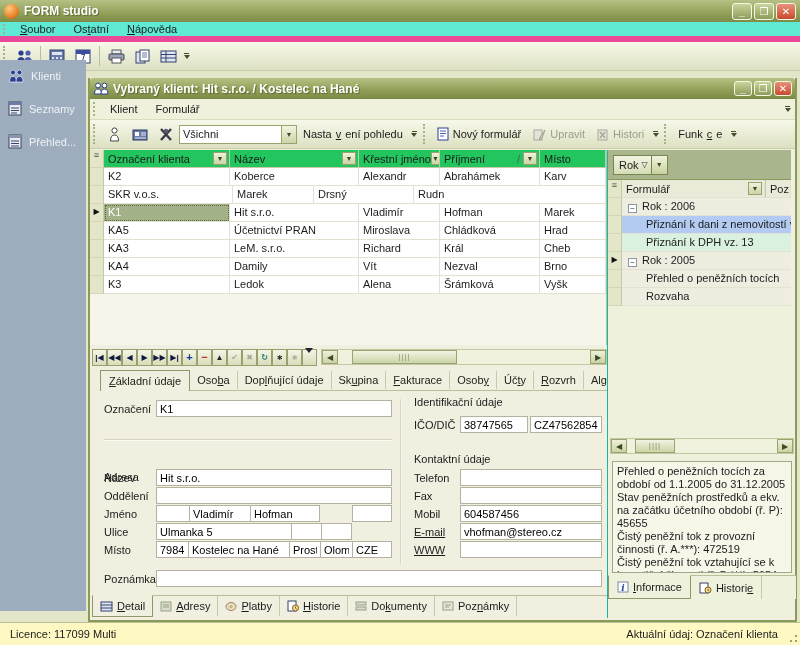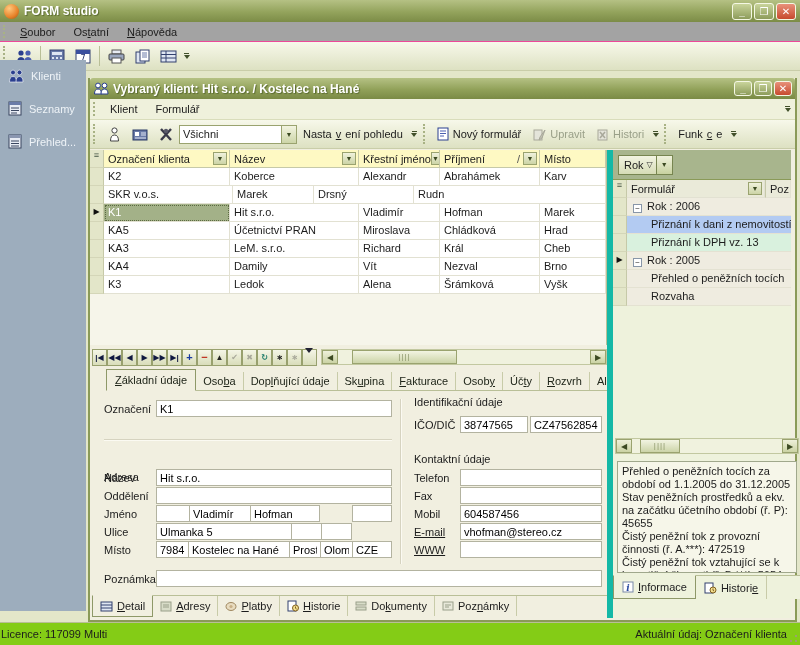--- a/index.html
+++ b/index.html
@@ -9,21 +9,21 @@
   
   .titlebar { position:absolute; left:0; top:0; width:800px; height:22px;
     background:linear-gradient(180deg,#b5c184 0%,#93a35c 55%,#7c8c47 100%);
     display:flex; align-items:center; padding:0 4px; }
   .titlebar .title { color:#fff; font-weight:bold; font-size:12px; text-shadow:1px 1px 1px #5a6a30; margin-left:5px; flex:1; }
   .winbtn { width:20px; height:17px; margin-left:2px; border:1px solid #f4f7e4; border-radius:3px;
     background:linear-gradient(180deg,#c9d49b,#8d9c5b); color:#fff; font-size:10px; line-height:15px; text-align:center; font-weight:bold; }
   .winbtn.close { background:linear-gradient(180deg,#e8917a,#c74a2e); }
   .logoball { width:15px; height:15px; border-radius:50%; background:radial-gradient(circle at 35% 30%,#ffc97e,#e8832a 60%,#9c4e0d); }
 
-  .menubar { position:absolute; left:0; top:22px; width:800px; height:20px; background:#a3a3a3; border-bottom:1px solid #ec4899; display:flex; align-items:center; }
+  .menubar { position:absolute; left:0; top:22px; width:800px; height:20px; background:#5eead4; border-bottom:6px solid #ec4899; display:flex; align-items:center; }
   .menubar .mitem { padding:3px 9px; }
   .grip { width:5px; height:70%; margin:0 3px; border-left:2px dotted #a8b284; }
   .u { text-decoration:underline; }
 
   .toolbar-main { position:absolute; left:0; top:42px; width:800px; height:29px;
     background:linear-gradient(180deg,#f7f8ea,#dde1c2); border-bottom:1px solid #c9cda9; display:flex; align-items:center; }
   .tbtn { width:24px; height:23px; margin:0 1px; display:flex; align-items:center; justify-content:center; border:1px solid transparent; border-radius:2px; }
   .tsep { width:1px; height:20px; background:#b9bf97; margin:0 3px; }
   .ovf { width:11px; height:23px; display:flex; flex-direction:column; align-items:center; justify-content:center; color:#41502a; font-size:8px; }
   .ovf .bar { width:5px; height:1px; background:#41502a; margin-bottom:1px; }
@@ -44,79 +44,79 @@
   .flatbtn { display:flex; align-items:center; gap:4px; padding:3px 6px; border-radius:2px; }
   .flatbtn.disabled { color:#9aa089; }
   .combo { width:118px; height:19px; background:#fff; border:1px solid #9aa36f; display:flex; align-items:center; }
   .combo .val { flex:1; padding-left:3px; }
   .combo .drop { width:15px; height:100%; background:linear-gradient(180deg,#f2f4e0,#cdd5a8); border-left:1px solid #9aa36f; color:#3c4a22; font-size:7px; text-align:center; line-height:17px; }
 
   
   .grid { position:absolute; left:0; top:72px; width:517px; height:195px; background:#f6f5ea; border-right:1px solid #b9bf97; overflow:hidden; }
   .grow { display:flex; height:18px; }
   .gcell { border-right:1px solid #e2e1d2; border-bottom:1px solid #e2e1d2; padding:2px 0 0 4px; white-space:nowrap; overflow:hidden; background:#fff; }
-  .ghead .gcell { background:#fef9c3; border-right:1px solid #c6c9a8; border-bottom:1px solid #c6c9a8; display:flex; align-items:center; justify-content:space-between; padding:0 2px 0 4px; }
+  .ghead .gcell { background:#22c55e; border-right:1px solid #c6c9a8; border-bottom:1px solid #c6c9a8; display:flex; align-items:center; justify-content:space-between; padding:0 2px 0 4px; }
   .gsel { width:14px; min-width:14px; background:#e3e6c9; border-right:1px solid #c6c9a8; border-bottom:1px solid #d4d6b8; padding:0; text-align:center; font-size:9px; color:#454; }
   .c1{width:126px;min-width:126px} .c2{width:129px;min-width:129px} .c3{width:81px;min-width:81px} .c4{width:100px;min-width:100px} .c5{flex:1}
   .dropbtn { width:14px; height:13px; background:linear-gradient(180deg,#f0f2dc,#ccd4a6); border:1px solid #9aa36f; color:#3c4a22; font-size:7px; line-height:11px; text-align:center; }
   .selcell { background:#a3b188 !important; color:#fff; outline:1px dotted #5c6a42; outline-offset:-2px; }
   .rowarrow { color:#111; font-size:8px; line-height:16px; }
 
   
   .navbar { position:absolute; left:2px; top:269px; width:515px; height:20px; display:flex; align-items:center; }
   .nbtn { width:15px; height:17px; border:1px solid #98a06e; background:linear-gradient(180deg,#f4f5e6,#d9ddba); font-size:8px; text-align:center; line-height:15px; font-weight:bold; color:#101840; }
   .nbtn.red{color:#c03020} .nbtn.gray{color:#a8a89a} .nbtn.teal{color:#1a7a6a} .nbtn.black{color:#222}
   .funnel { display:inline-block; position:relative; width:9px; height:10px; }
   .funnel .cone { width:0; height:0; border-left:4px solid transparent; border-right:4px solid transparent; border-top:5px solid #223; }
   .funnel .stem { width:2px; height:4px; background:#223; margin-left:3px; }
   .hscroll { height:16px; display:flex; align-items:center; background:#f0f2de; border:1px solid #c2c8a0; }
   .sbtn { width:16px; height:14px; background:linear-gradient(180deg,#eef0da,#cbd3a4); border:1px solid #9aa36f; color:#3c4a22; font-size:8px; text-align:center; line-height:13px; }
   .thumb { height:14px; background:linear-gradient(180deg,#f2f4e2,#ccd4a8); border:1px solid #9aa36f; position:relative; }
   .thumb::after { content:"||||"; position:absolute; left:50%; top:1px; transform:translateX(-50%); font-size:8px; color:#8a9468; letter-spacing:1px; }
 
   
-  .tabstrip { position:absolute; left:16px; top:292px; width:515px; height:21px; display:flex; align-items:flex-end; border-bottom:1px solid #b9bf97; }
+  .tabstrip { position:absolute; left:10px; top:292px; width:515px; height:21px; display:flex; align-items:center; border-bottom:1px solid #b9bf97; }
   .tab { padding:3px 7px; white-space:nowrap; border-right:1px solid #c8cba8; color:#20261a; }
   .tab.active { border:1px solid #8e9868; border-bottom:1px solid #f1efe0; background:#f1efe0; margin-bottom:-1px; padding:4px 8px; }
 
   
   .formarea { position:absolute; left:2px; top:313px; width:515px; height:204px; background:#f1efe0; }
   .flabel { position:absolute; color:#1c1c1c; }
   .fheading { position:absolute; color:#1c1c1c; }
   .finput { position:absolute; height:17px; background:#fff; border:1px solid #b3b3a0; padding:1px 3px; font:11px "Liberation Sans","DejaVu Sans",sans-serif; }
   .vdiv { position:absolute; left:308px; top:8px; width:2px; height:165px; border-left:1px solid #d6d3c0; border-right:1px solid #fbfaf2; }
   .hdiv { position:absolute; height:2px; border-top:1px solid #d6d3c0; border-bottom:1px solid #fbfaf2; }
   .linklabel { text-decoration:underline; }
 
   
   .btabs { position:absolute; left:2px; top:517px; width:515px; height:23px; display:flex; align-items:flex-start; border-top:1px solid #b9bf97; background:#f1efe0; }
   .btab { display:flex; align-items:center; gap:4px; padding:4px 7px; border-right:1px solid #c8cba8; }
   .btab.active { border:1px solid #8e9868; border-top:1px solid #f1efe0; background:#f1efe0; margin-top:-1px; }
 
   
-  .rpanel { position:absolute; left:517px; top:72px; width:184px; height:468px; background:#eef2dc; border-left:6px solid #14b8a6; }
+  .rpanel { position:absolute; left:517px; top:72px; width:184px; height:468px; background:#eef2dc; border-left:1px solid #14b8a6; }
   .groupby { height:30px; background:#a8b58d; display:flex; align-items:center; padding-left:5px; border-bottom:1px solid #8a9a58; }
   .gchip { height:20px; background:linear-gradient(180deg,#f2f4e2,#d6dcb6); border:1px solid #778550; display:flex; align-items:center; padding-left:5px; gap:3px; }
   .gchip .sort { font-size:8px; color:#333; }
   .gchip .drop { width:16px; height:100%; border-left:1px solid #778550; background:linear-gradient(180deg,#f0f2dc,#c8d2a0); font-size:7px; text-align:center; line-height:18px; color:#3c4a22; }
   .rhead { height:18px; display:flex; }
   .rhead .gcell { background:#eaead9; display:flex; align-items:center; justify-content:space-between; padding:0 2px 0 4px; }
   .trow { display:flex; height:18px; }
   .tcell { flex:1; border-bottom:1px solid #e4e2d2; padding:2px 0 0 4px; background:#efece0; white-space:nowrap; overflow:hidden; }
   .tcell.indent { padding-left:24px; }
   .tcell.hl-blue { background:#b3cbf2; }
   .tcell.hl-mint { background:#d9f1de; }
   .minusbox { display:inline-block; width:9px; height:9px; border:1px solid #8896a8; background:#fff; color:#333; font-size:8px; line-height:7px; text-align:center; margin:0 5px 0 2px; vertical-align:-1px; }
   .infobox { position:absolute; left:4px; top:311px; width:180px; height:112px; background:#f6f6e9; border:1px solid #a0a88c; padding:3px 4px; overflow:hidden; line-height:13px; }
   .rtabs { position:absolute; left:0px; top:425px; width:188px; height:24px; display:flex; border-top:1px solid #b9bf97; background:#eef2dc; }
   .rtab { display:flex; align-items:center; gap:4px; padding:4px 8px; border-right:1px solid #c8cba8; }
   .rtab.active { border:1px solid #8e9868; border-top:1px solid #eef2dc; margin-top:-1px; background:#eef2dc; }
 
   
-  .statusbar { position:absolute; left:0; top:622px; width:800px; height:23px; background:#84cc16; border-top:1px solid #b9bf97; display:flex; align-items:center; padding:0 1px; }
+  .statusbar { position:absolute; left:0; top:622px; width:800px; height:23px; background:#fef9c3; border-top:1px solid #b9bf97; display:flex; align-items:center; padding:0 10px; }
   .statusbar .right { margin-left:auto; padding-right:12px; }
   .sgrip { position:absolute; right:2px; bottom:2px; width:12px; height:12px;
     background:radial-gradient(circle 1.5px at 10px 10px,#9aa36f 98%,transparent), radial-gradient(circle 1.5px at 10px 5px,#9aa36f 98%,transparent), radial-gradient(circle 1.5px at 5px 10px,#9aa36f 98%,transparent); }
 
   svg { display:block; }
 </style>
 </head>
 <body>
 
 <div class="titlebar">

